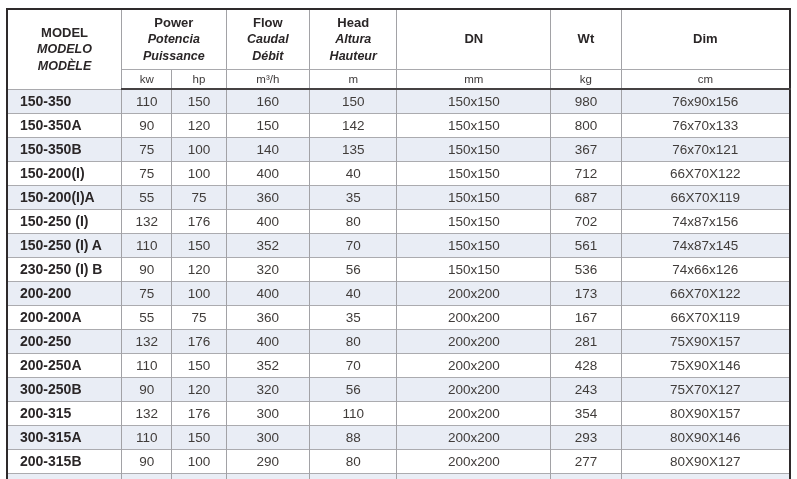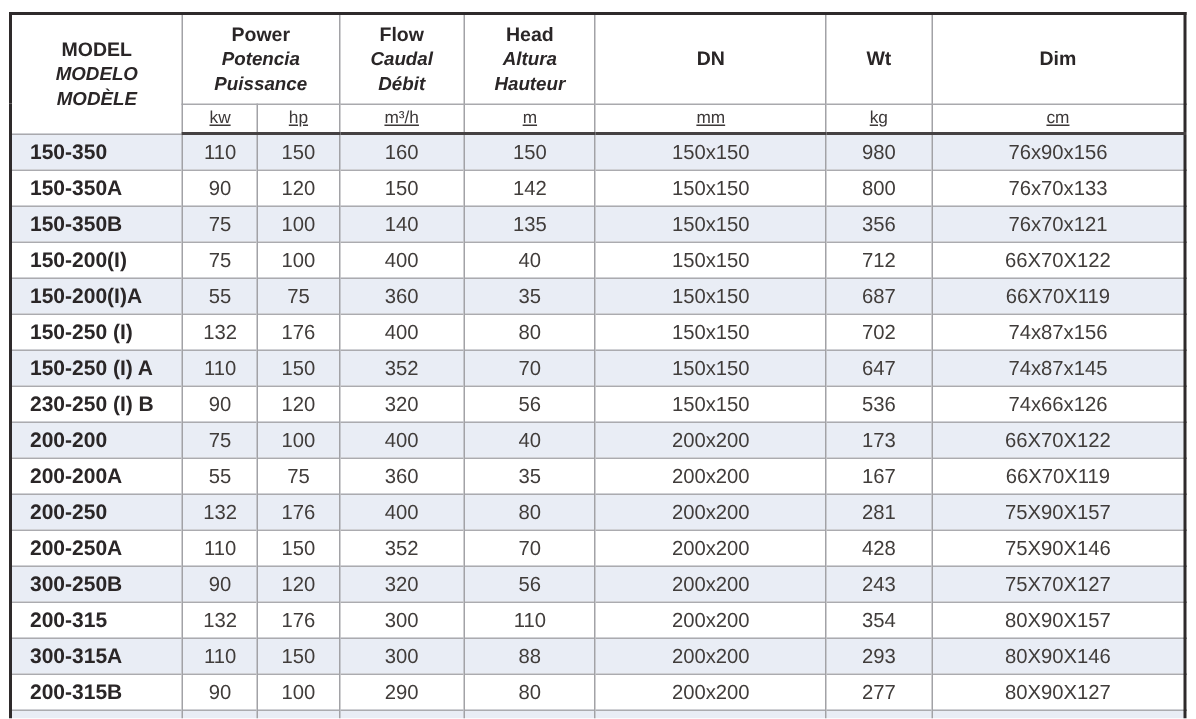--- a/index.html
+++ b/index.html
@@ -49,21 +49,20 @@
     font-size: 12.5px;
     color: #2a2627;
     line-height: 1.3;
     text-align: center;
   }
   thead tr.hrow2 th {
     font-weight: normal;
     font-size: 11.5px;
     color: #3c3838;
     text-align: center;
-    text-decoration: underline;
   }
 
   
   tbody tr { height: 24px; }
   tbody td {
     border-top: 1px solid #ababaf;
     text-align: center;
     font-size: 13.5px;
     color: #403c3a;
   }
@@ -155,21 +154,21 @@
           <td>800</td>
           <td>76x70x133</td>
         </tr>
         <tr class="band">
           <td class="model">150-350B</td>
           <td>75</td>
           <td>100</td>
           <td>140</td>
           <td>135</td>
           <td>150x150</td>
-          <td>356</td>
+          <td>367</td>
           <td>76x70x121</td>
         </tr>
         <tr>
           <td class="model">150-200(I)</td>
           <td>75</td>
           <td>100</td>
           <td>400</td>
           <td>40</td>
           <td>150x150</td>
           <td>712</td>
@@ -195,21 +194,21 @@
           <td>702</td>
           <td>74x87x156</td>
         </tr>
         <tr class="band">
           <td class="model">150-250 (I) A</td>
           <td>110</td>
           <td>150</td>
           <td>352</td>
           <td>70</td>
           <td>150x150</td>
-          <td>647</td>
+          <td>561</td>
           <td>74x87x145</td>
         </tr>
         <tr>
           <td class="model">230-250 (I) B</td>
           <td>90</td>
           <td>120</td>
           <td>320</td>
           <td>56</td>
           <td>150x150</td>
           <td>536</td>

